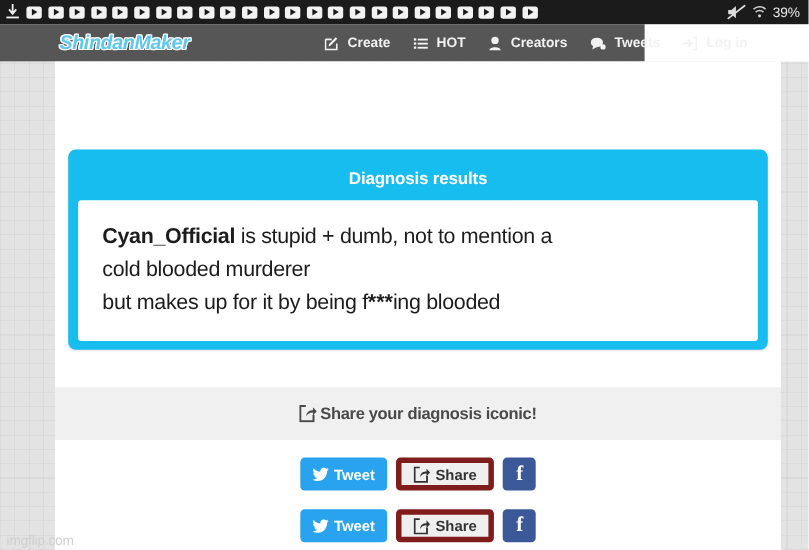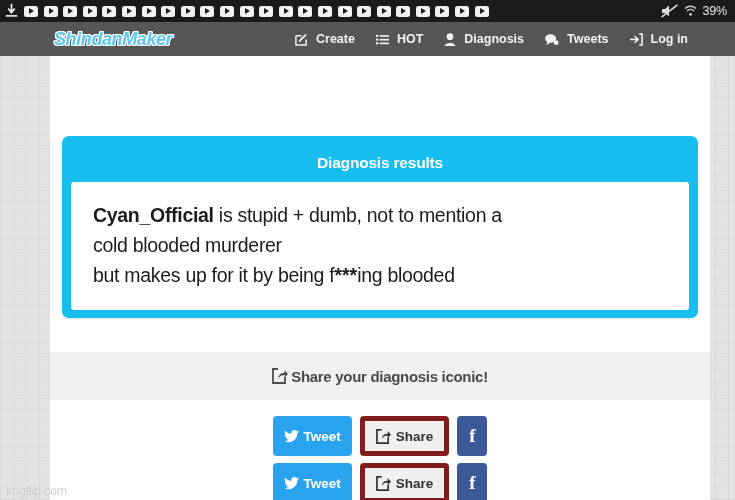--- a/index.html
+++ b/index.html
@@ -74,21 +74,21 @@
     font-size: 12.5px;
     letter-spacing: -0.2px;
     line-height: 22px;
     white-space: nowrap;
   }
 
   
   .navbar {
     position: absolute;
     top: 22px; left: 0;
-    width: 735px;
+    width: 586px;
     height: 34px;
     background: #565656;
     display: flex;
     align-items: center;
   }
   .brand {
     position: absolute;
     left: 54px;
     top: 50%;
     transform: translateY(-50%);
@@ -213,21 +213,21 @@
     justify-content: center;
     gap: 8px;
   }
   .btn-row.row-1 { top: 360px; }
   .btn-row.row-2 { top: 407px; }
 
   .btn {
     display: flex;
     align-items: center;
     gap: 5px;
-    height: 40px;
+    height: 30px;
     box-sizing: border-box;
     padding: 0 11px;
     border-radius: 4px;
     font-size: 13.5px;
     font-weight: bold;
     white-space: nowrap;
   }
   .btn-tweet {
     background: #2aa3ef;
     color: #ffffff;
@@ -333,21 +333,21 @@
           </g>
         </svg>
         <span>HOT</span>
       </div>
 
       <div class="nav-item">
         <svg width="12" height="13" viewBox="0 0 12 14">
           <circle cx="6" cy="4" r="3.6" fill="#f2f2f2"></circle>
           <path d="M0.4 14 C0.4 9.6 11.6 9.6 11.6 14 Z" fill="#f2f2f2"></path>
         </svg>
-        <span>Diagnosis</span>
+        <span>Creators</span>
       </div>
 
       <div class="nav-item">
         <svg width="14" height="13" viewBox="0 0 15 14">
           <ellipse cx="6" cy="6" rx="6" ry="4.6" fill="#f2f2f2"></ellipse>
           <path d="M2.5 9 L1.5 13 L6 10.4 Z" fill="#f2f2f2"></path>
           <circle cx="12" cy="10.4" r="2.6" fill="#f2f2f2"></circle>
         </svg>
         <span>Tweets</span>
       </div>

